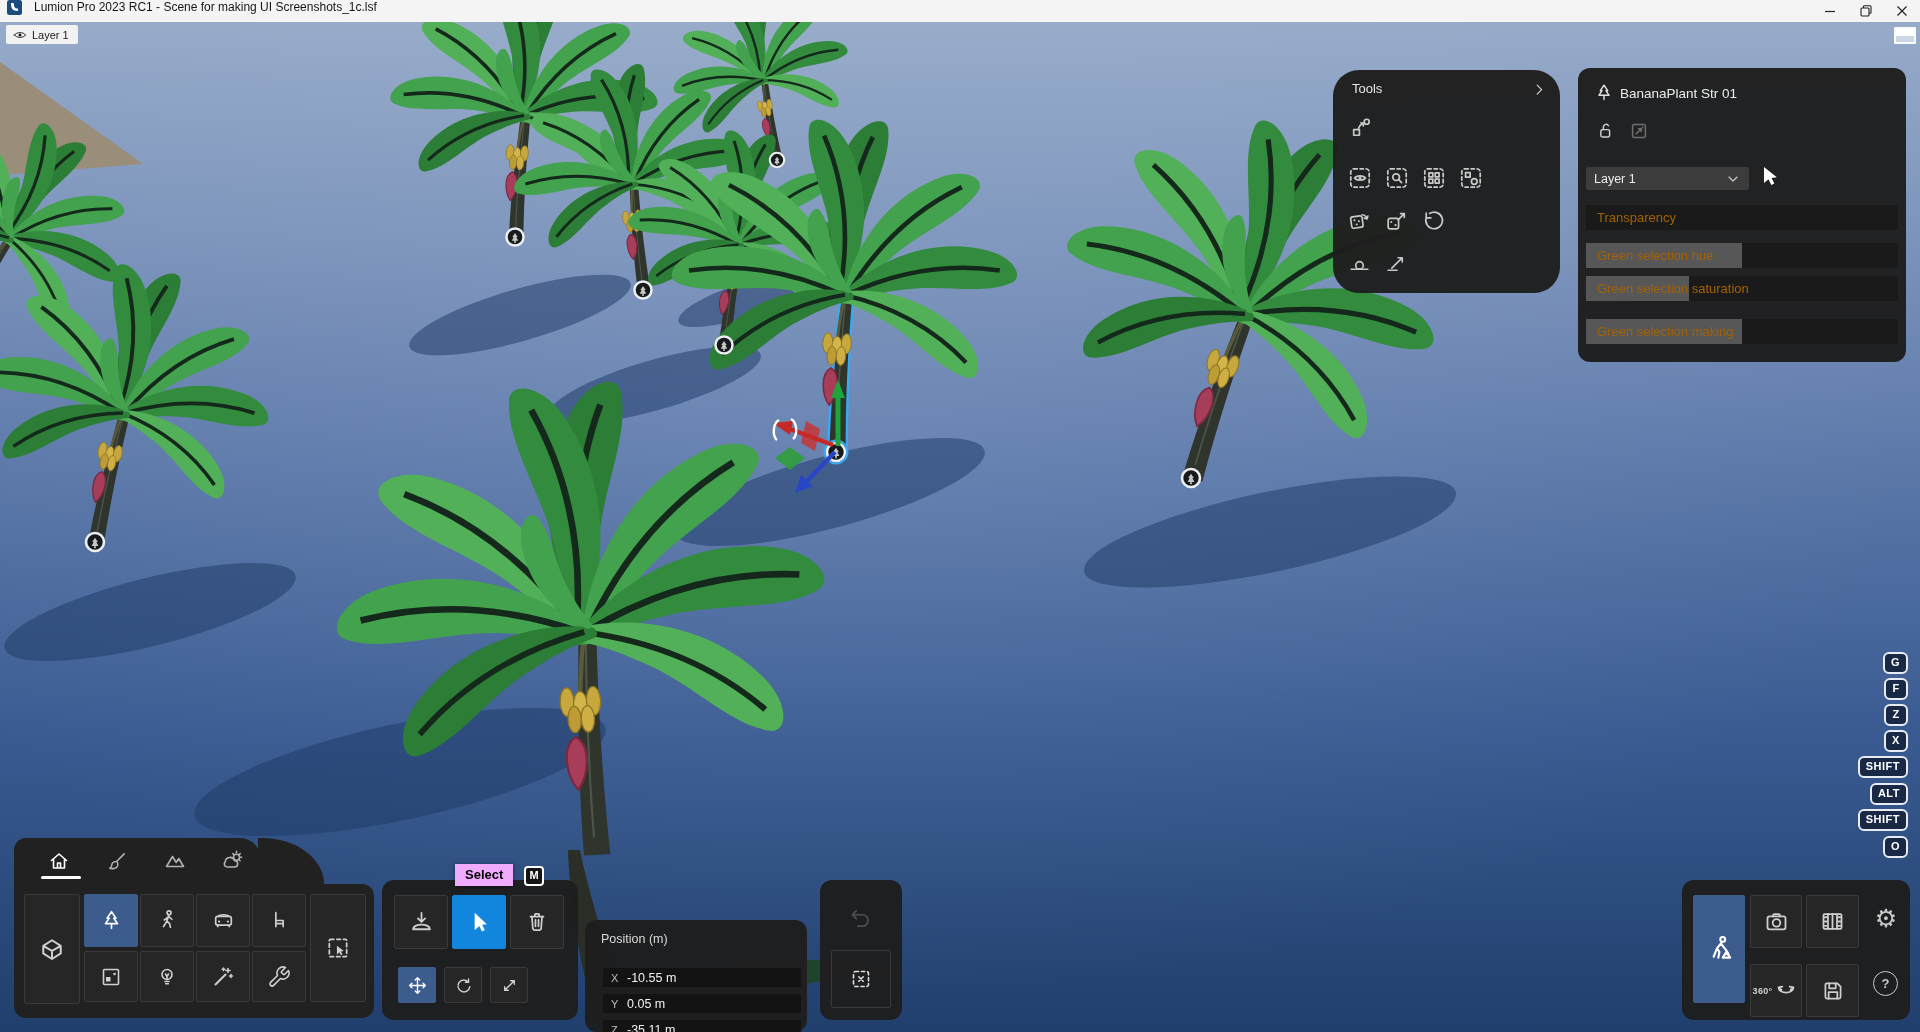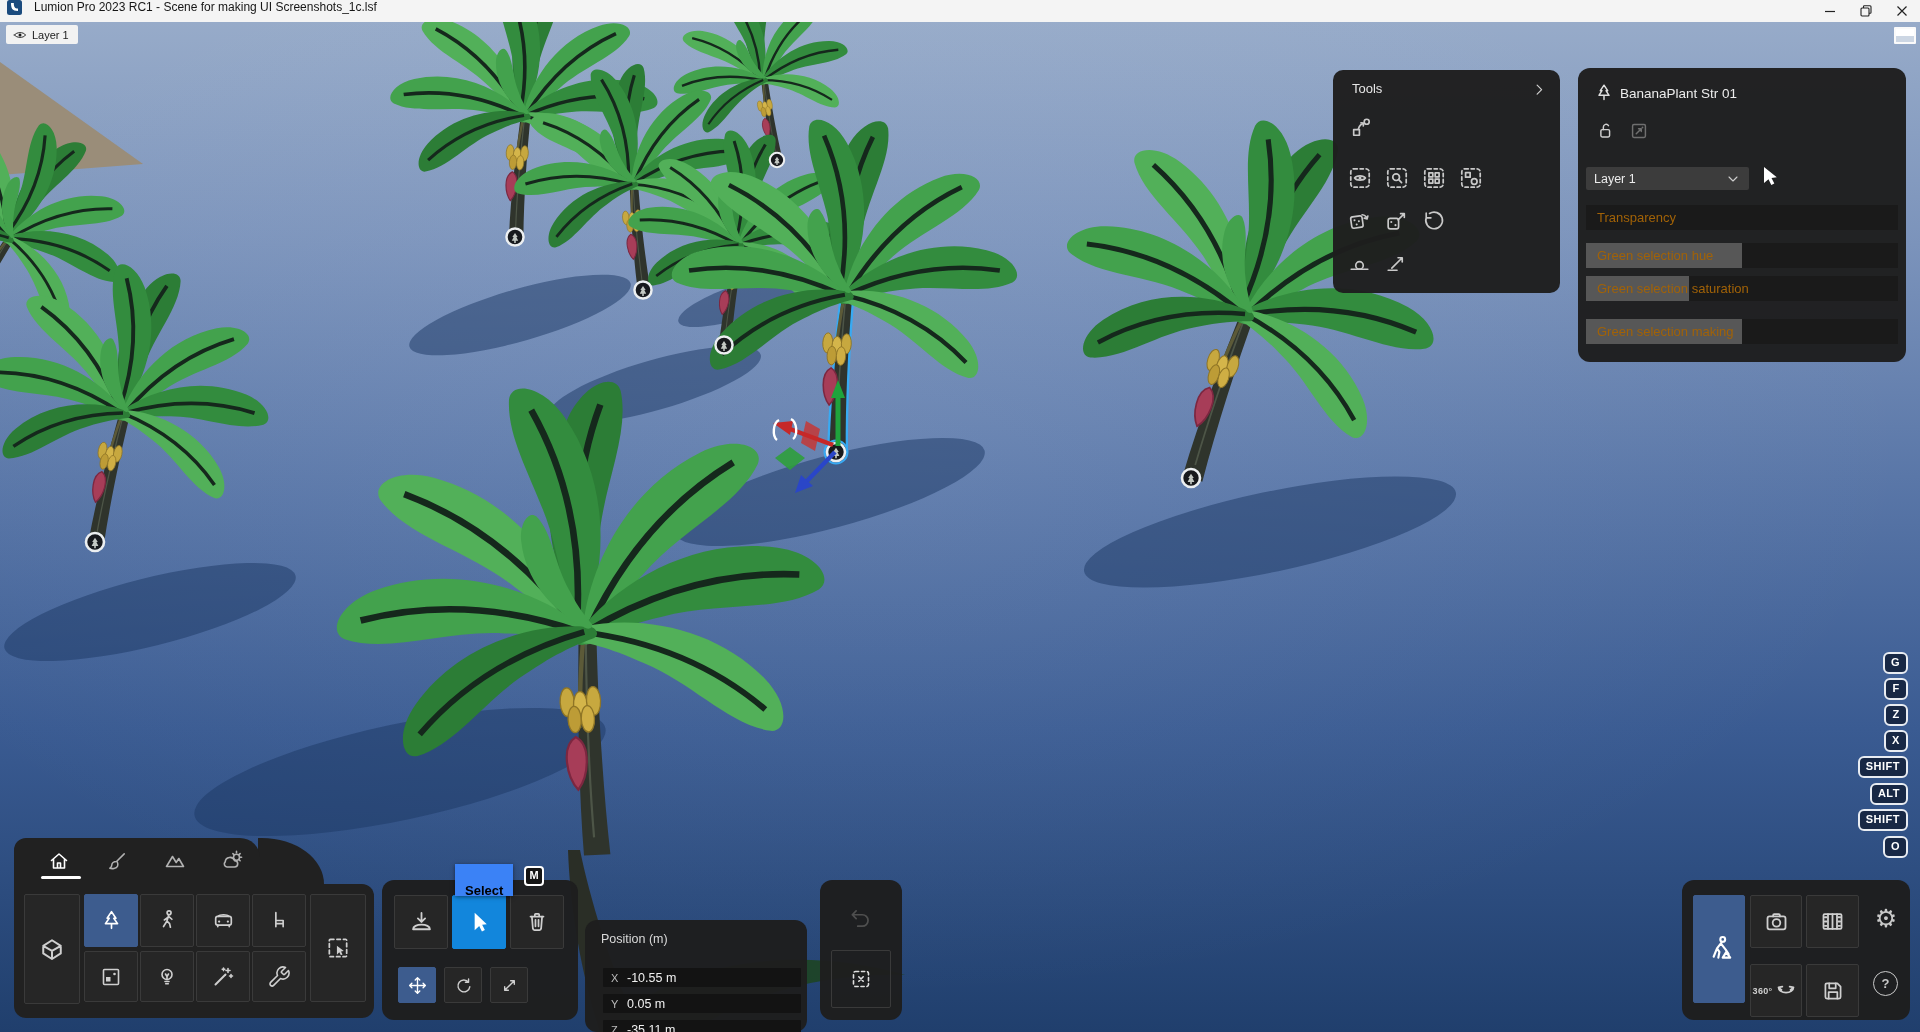--- a/index.html
+++ b/index.html
@@ -22,21 +22,21 @@
 
 .panel{position:absolute;background:rgba(30,30,30,.97);border-radius:12px;z-index:10;color:#d6d6d6}
 .btn{position:absolute;display:flex;align-items:center;justify-content:center;background:#262626;border:1px solid #3a3a3a;border-radius:2px;color:#cfcfcf;cursor:pointer}
 .btn.flat{background:transparent;border:none}
 .active-blue{background:#1286dc !important;border-color:#1286dc !important;color:#fff !important}
 .active-muted{background:#3d5c8e !important;border-color:#3d5c8e !important;color:#fff !important}
 
 .badge-layer{position:absolute;left:6px;top:25px;height:19px;background:#f2f2f2;border-radius:2px;display:flex;align-items:center;gap:5px;padding:0 9px 0 7px;z-index:15;font-size:11px;color:#1c1c1c}
 .panel-toggle{position:absolute;left:1894px;top:27px;width:22px;height:17px;border:2px solid #fafafa;border-radius:1px;background:linear-gradient(#ffffff 0 55%,#ccd6e3 55% 100%);z-index:15}
 
-#tools{left:1333px;top:70px;width:227px;height:223px;border-radius:10px}
+#tools{left:1333px;top:70px;width:227px;height:223px;border-radius:26px}
 #tools .tp-title{position:absolute;left:19px;top:11px;font-size:13px;color:#e6e6e6}
 #tools .tp-chev{position:absolute;right:12px;top:11px;width:18px;height:18px;color:#cfcfcf}
 .tbtn{position:absolute;width:27px;height:27px;display:flex;align-items:center;justify-content:center;color:#c9c9c9;cursor:pointer}
 
 #objpanel{left:1578px;top:68px;width:328px;height:294px;border-radius:12px}
 #objpanel .otitle{position:absolute;left:42px;top:18px;font-size:13.5px;color:#ececec}
 #objpanel .oticon{position:absolute;left:15px;top:14px;color:#e0e0e0}
 #objpanel .lockbtn{left:14px;top:50px;width:26px;height:26px}
 #objpanel .framebtn{left:48px;top:50px;width:26px;height:26px;color:#6f6f6f}
 .dropdown{position:absolute;left:8px;top:99px;width:163px;height:23px;background:#3c3c3c;border-radius:2px;display:flex;align-items:center;padding:0 8px;font-size:12.5px;color:#ececec;cursor:pointer}
@@ -63,21 +63,21 @@
 .prow{position:absolute;left:18px;width:198px;height:19px;background:#131313;display:flex;align-items:center;border-radius:1px;cursor:text}
 .prow .axis{width:24px;padding-left:8px;font-size:11px;color:#bcbcbc}
 .prow .val{font-size:12.5px;color:#f0f0f0}
 #undopanel{left:820px;top:880px;width:82px;height:140px}
 
 #brpanel{left:1682px;top:880px;width:228px;height:140px}
 .p360txt{font-size:9px;font-weight:bold;letter-spacing:.3px}
 .helpbtn{position:absolute;left:191px;top:91px;width:25px;height:25px;border:1.6px solid #c9c9c9;border-radius:50%;display:flex;align-items:center;justify-content:center;color:#c9c9c9;font-size:13px;font-weight:bold;cursor:pointer}
 .gearbtn{position:absolute;left:186px;top:20px;width:36px;height:36px;display:flex;align-items:center;justify-content:center;color:#c9c9c9;font-size:25px;cursor:pointer}
 
-.tooltip{position:absolute;left:455px;top:864px;height:22px;background:#3b82f6;color:#000;font-size:13px;font-weight:bold;line-height:22px;padding:16px 10px;z-index:30;box-shadow:0 1px 4px rgba(0,0,0,.5)}
+.tooltip{position:absolute;left:455px;top:864px;height:22px;background:#f0abfc;color:#000;font-size:13px;font-weight:bold;line-height:22px;padding:0 10px;z-index:30;box-shadow:0 1px 4px rgba(0,0,0,.5)}
 .mbadge{position:absolute;left:524px;top:866px;width:20px;height:20px;background:#141414;border:2px solid #fff;border-radius:4px;color:#fff;font-weight:bold;font-size:11px;text-align:center;line-height:15px;z-index:30}
 .ic{stroke:currentColor;fill:none;stroke-width:1.6;stroke-linecap:round;stroke-linejoin:round}
 </style>
 </head>
 <body>
 
 <div id="app">
 
   <svg id="scene" viewBox="0 0 1920 1010">
     <defs>

